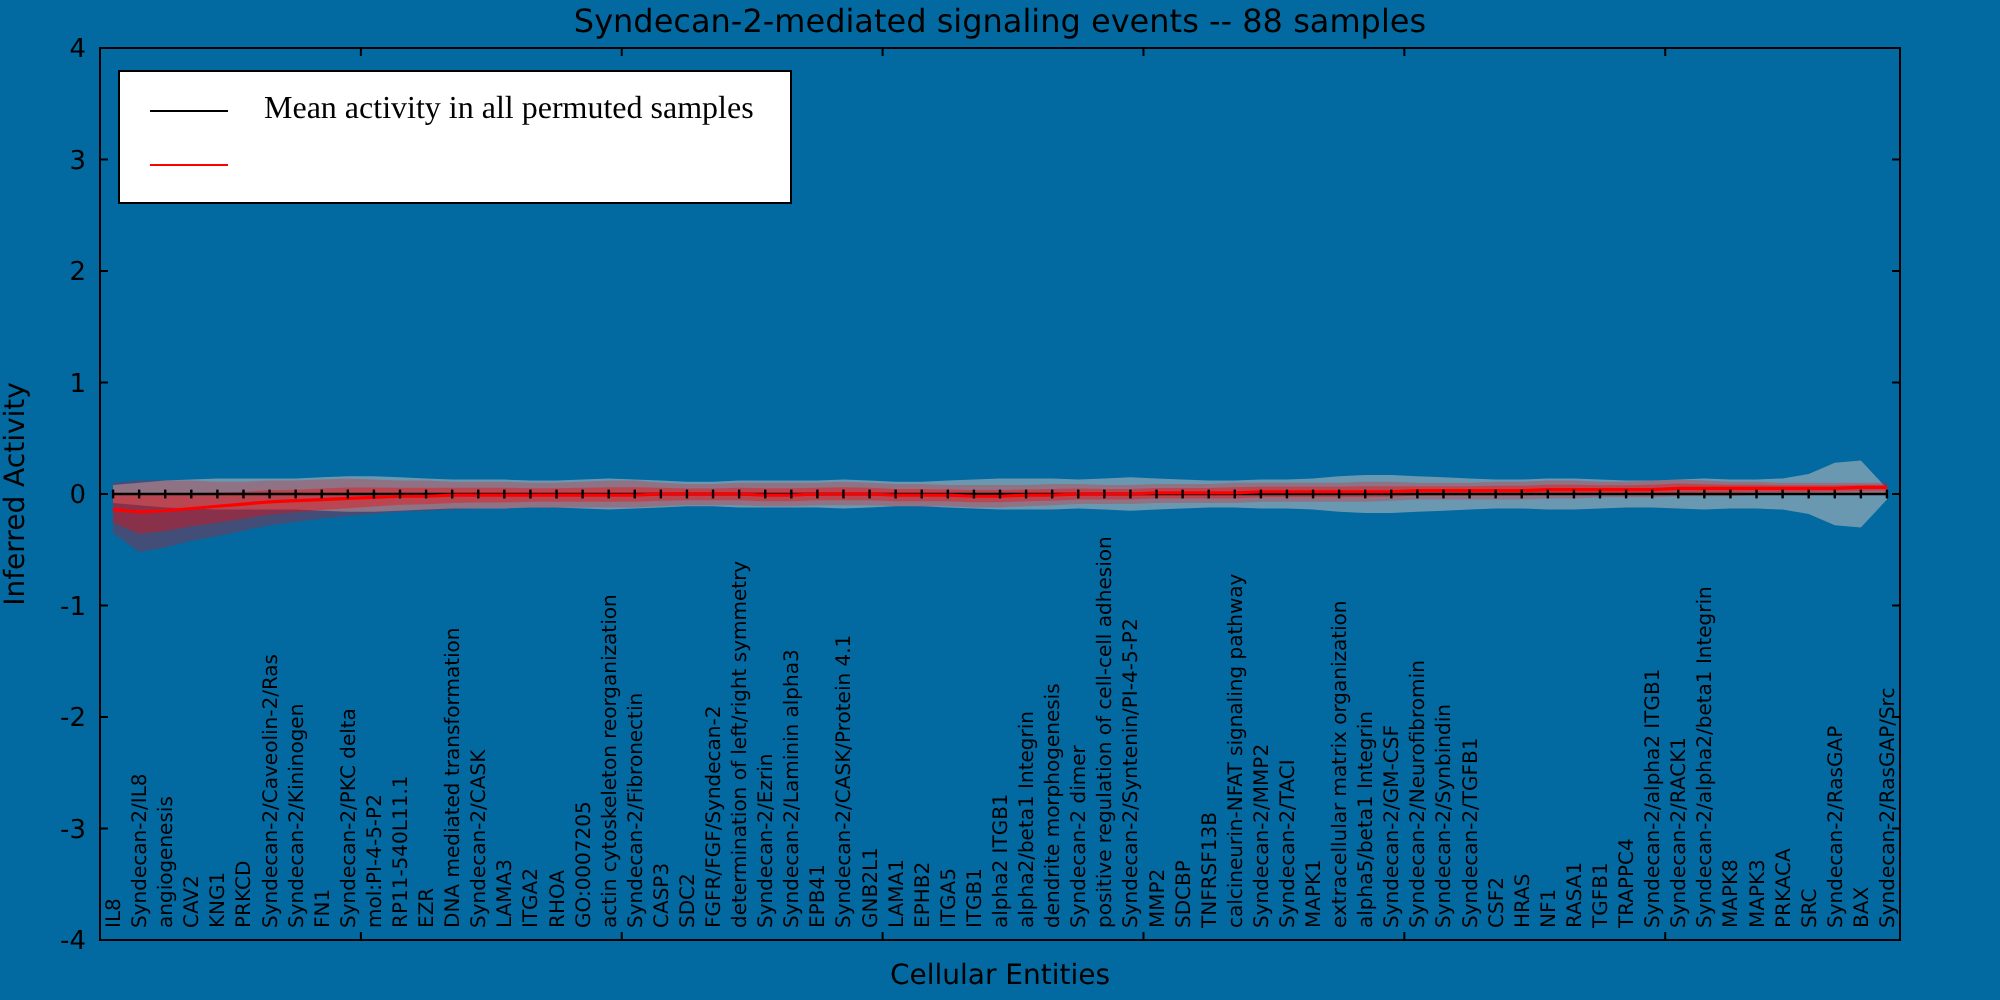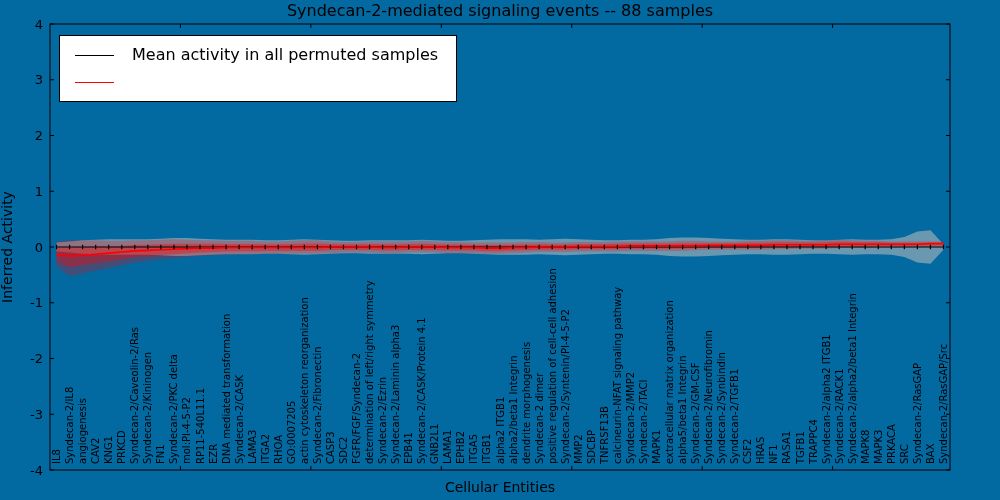--- a/index.html
+++ b/index.html
@@ -1,21 +1,21 @@
 <!DOCTYPE html>
 <html><head>
 <meta charset="utf-8">
 <style>
   html,body{margin:0;padding:0;background:#ffffff;}
   #figure{position:relative;width:1000px;height:500px;background:#0369a1;
           font-family:"DejaVu Sans","Liberation Sans",sans-serif;overflow:hidden;}
   #plot-svg{position:absolute;left:0;top:0;}
   .svg-text{fill:#000000;}
   #legend{position:absolute;left:59px;top:35px;background:#ffffff;border:1px solid #000000;
-          padding:7px 18px 7px 15px;display:flex;flex-direction:column;justify-content:flex-start;gap:3px;z-index:2;}
+          padding:7px 18px 7px 15px;display:flex;flex-direction:column;justify-content:flex-start;gap:3px;z-index:2;font-family:Liberation Serif, serif;}
   .legend-row{display:flex;align-items:center;height:24px;}
   .legend-swatch{width:39px;height:0;border-top:1.6px solid #000;margin-right:18px;flex:0 0 auto;}
   .legend-label{font-size:16px;color:#000;white-space:nowrap;line-height:1.2;}
 </style>
 </head>
 <body>
 
 <div id="figure">
   <svg id="plot-svg" width="1000" height="500" xmlns="http://www.w3.org/2000/svg">
     <text class="svg-text" x="500" y="16" text-anchor="middle" font-size="16">Syndecan-2-mediated signaling events -- 88 samples</text>

